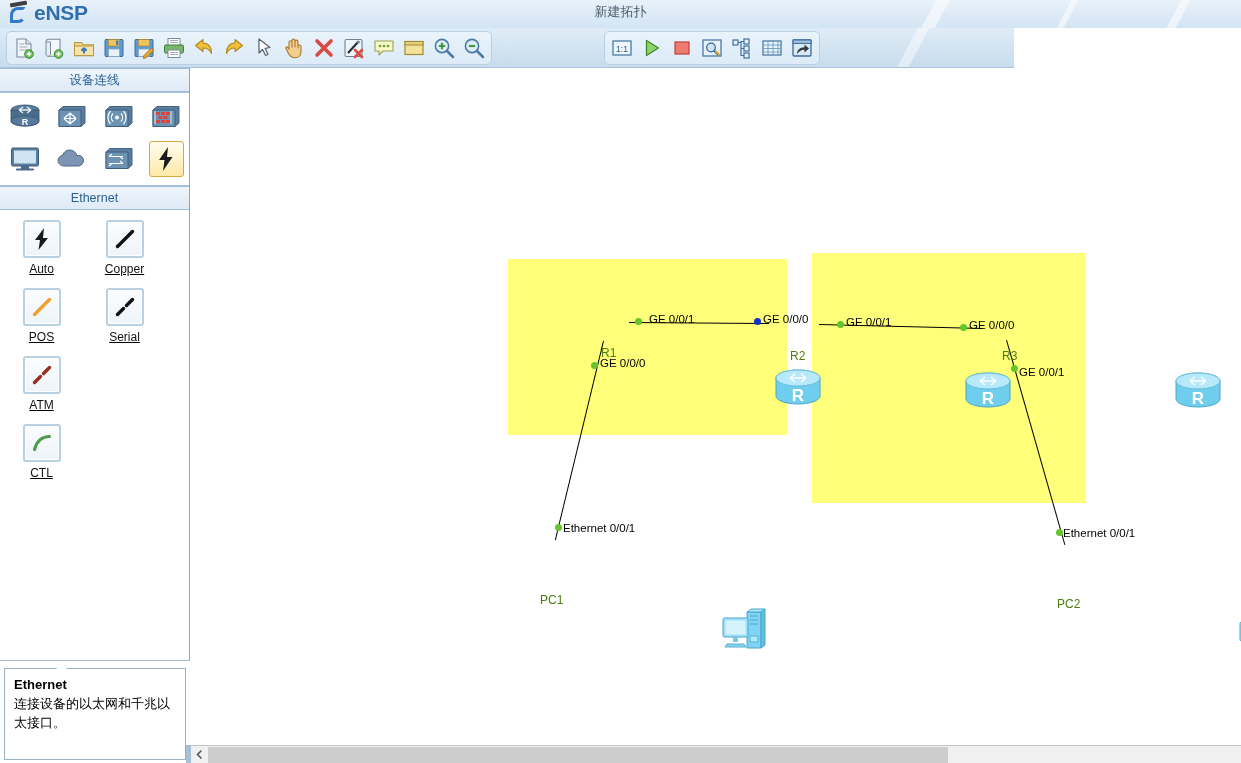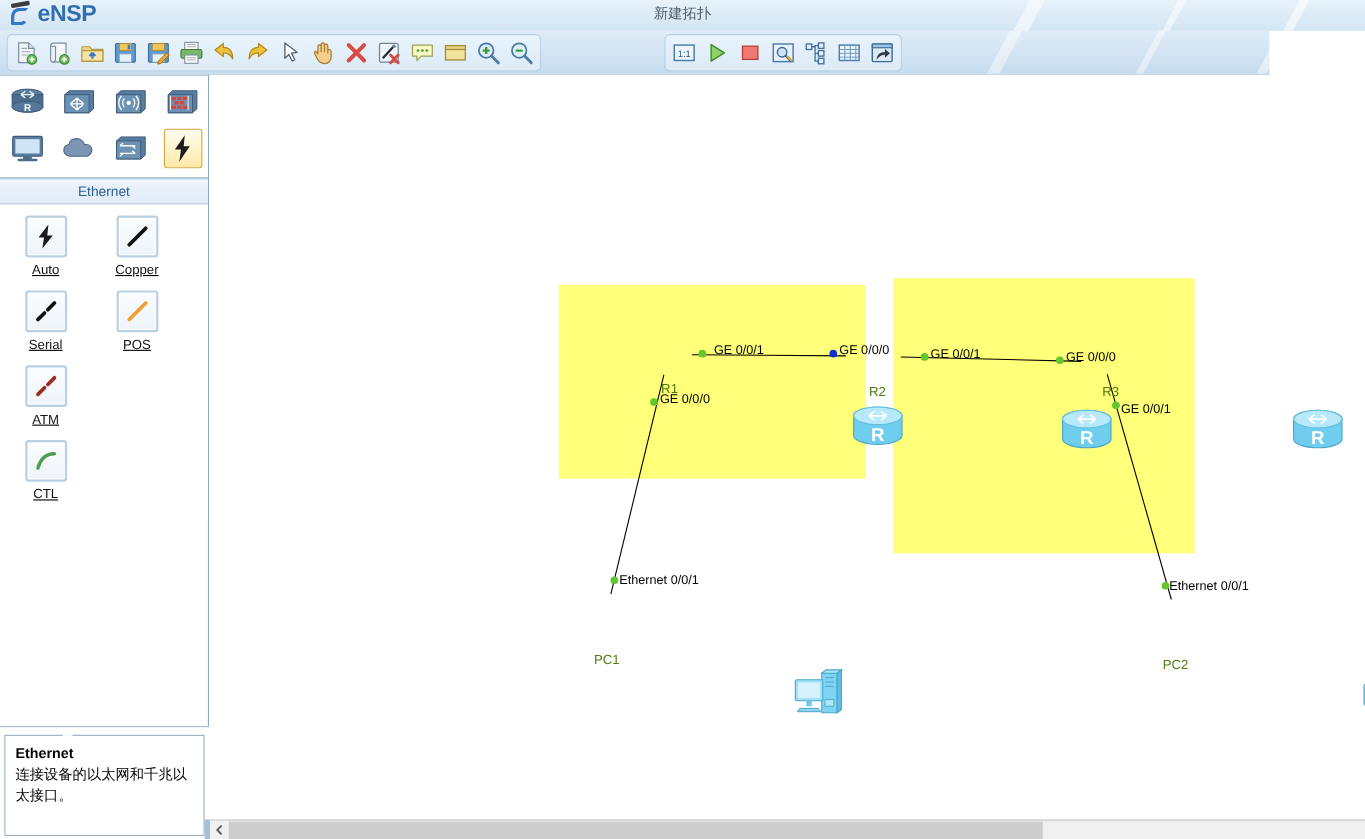--- a/index.html
+++ b/index.html
@@ -36,21 +36,21 @@
     font-size: 21px; font-weight: bold; color: #2f6fae;
     letter-spacing: -.3px; line-height: 24px; text-align: right;
   }
   .win-title {
     position: absolute; left: 0; top: 3px; width: 1241px; text-align: center;
     font-size: 13px; color: #4a5b6b;
   }
 
   
   .toolbar {
-    position: absolute; left: 0; top: 28px; width: 1154px; height: 40px;
+    position: absolute; left: 0; top: 28px; width: 1014px; height: 40px;
     background: linear-gradient(180deg,#dfecf7 0%, #d3e4f2 50%, #c7dcee 100%);
     border-bottom: 1px solid #a9c3da;
     overflow: hidden;
   }
   .tb-streak {
     position: absolute; top: -30px; width: 10px; height: 130px;
     background: rgba(255,255,255,.45); transform: rotate(28deg);
   }
   .tb-group {
     position: absolute; top: 3px; height: 34px;
@@ -363,20 +363,21 @@
           <rect x="3" y="4" width="18" height="16" rx="1" fill="#dbe9f5" stroke="#3b6a98" stroke-width="1.3"></rect>
           <rect x="3" y="4" width="18" height="3.4" fill="#9fc3e0" stroke="#3b6a98" stroke-width="1"></rect>
           <path d="M7 18c0-4 3-6.8 7.5-6.8V8.5l4.5 4-4.5 4v-2.8c-3 0-5.5 1.4-7.5 4.3z" fill="#2f3b45"></path>
         </svg>
       </div>
     </div>
   </div>
 
   <div class="sidebar">
 
+    <div class="panel-head">设备连线</div>
 
     <div class="dev-box">
       <div class="dev-row">
         <div class="dev-cell">
           <svg width="34" height="30" viewBox="0 0 34 30">
             <ellipse cx="17" cy="8" rx="14" ry="5" fill="#5d7f9f" stroke="#3d5a78" stroke-width=".9"></ellipse>
             <path d="M3 8v11c0 2.8 6.3 5 14 5s14-2.2 14-5V8z" fill="#4a6b8a" stroke="#3d5a78" stroke-width=".9"></path>
             <ellipse cx="17" cy="19" rx="14" ry="5" fill="#56789a" stroke="#3d5a78" stroke-width=".9"></ellipse>
             <path d="M11 8l4-3M11 8l4 3M23 8l-4-3M23 8l-4 3M11 8h12" stroke="#e9f1f8" stroke-width="1.3" fill="none"></path>
             <text x="17" y="23" font-size="9" font-family="Liberation Sans, sans-serif" fill="#fff" text-anchor="middle" font-weight="bold">R</text>
@@ -462,33 +463,33 @@
               <path d="M4.5 19.5L19.5 4.5" stroke="#111" stroke-width="3.4" stroke-linecap="round"></path>
             </svg>
           </div>
           <div class="cable-label">Copper</div>
         </div>
       </div>
       <div class="cable-row">
         <div class="cable-item">
           <div class="cable-btn">
             <svg width="24" height="24" viewBox="0 0 24 24">
+              <path d="M4.5 19.5L19.5 4.5" stroke="#f0a030" stroke-width="3.4" stroke-linecap="round"></path>
+            </svg>
+          </div>
+          <div class="cable-label">POS</div>
+        </div>
+        <div class="cable-item">
+          <div class="cable-btn">
+            <svg width="24" height="24" viewBox="0 0 24 24">
               <path d="M4.5 19.5L10.5 13.5" stroke="#111" stroke-width="3.4" stroke-linecap="round"></path>
               <path d="M13.5 10.5L19.5 4.5" stroke="#111" stroke-width="3.4" stroke-linecap="round"></path>
             </svg>
           </div>
           <div class="cable-label">Serial</div>
-        </div>
-        <div class="cable-item">
-          <div class="cable-btn">
-            <svg width="24" height="24" viewBox="0 0 24 24">
-              <path d="M4.5 19.5L19.5 4.5" stroke="#f0a030" stroke-width="3.4" stroke-linecap="round"></path>
-            </svg>
-          </div>
-          <div class="cable-label">POS</div>
         </div>
       </div>
       <div class="cable-row">
         <div class="cable-item">
           <div class="cable-btn">
             <svg width="24" height="24" viewBox="0 0 24 24">
               <path d="M4.5 19.5L10.5 13.5" stroke="#9b2d1f" stroke-width="3.4" stroke-linecap="round"></path>
               <path d="M13.5 10.5L19.5 4.5" stroke="#9b2d1f" stroke-width="3.4" stroke-linecap="round"></path>
             </svg>
           </div>

